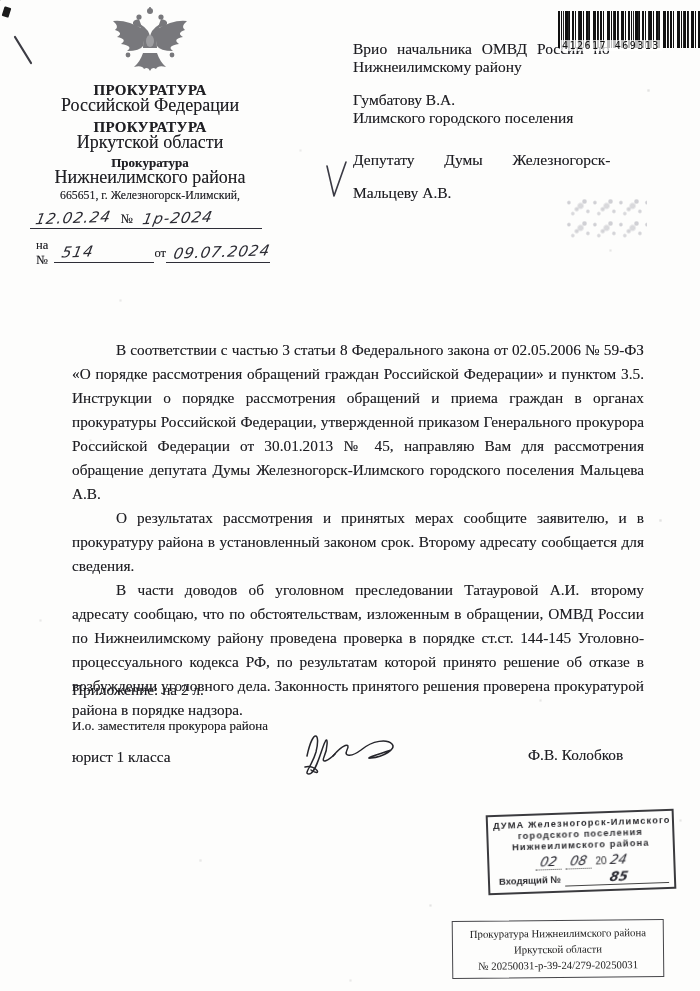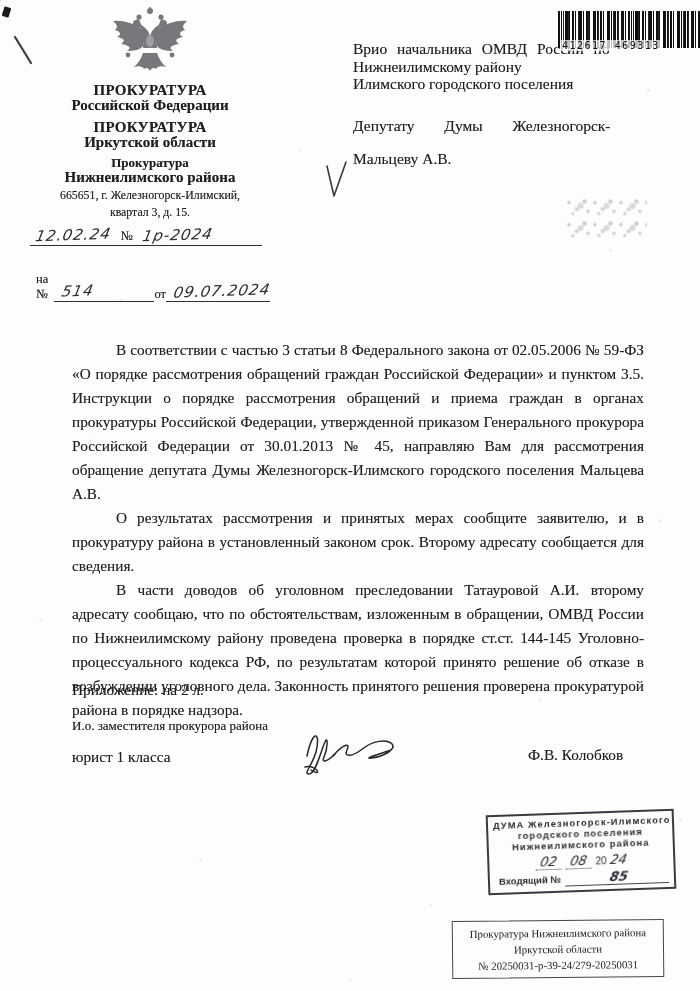--- a/index.html
+++ b/index.html
@@ -12,27 +12,27 @@
     font-family:"Liberation Serif",serif;
     color:#1f1f23;
   }
   .page *{box-sizing:border-box;}
   .txt{text-shadow:0 0 .4px rgba(20,20,30,.45);}
 
   
   .letterhead{position:absolute;left:28px;top:6px;width:244px;text-align:center;}
   .eagle{display:block;margin:0 auto;opacity:.82;filter:blur(.2px);}
   .lh-org{font-weight:bold;font-size:15px;line-height:16px;margin-top:8px;letter-spacing:.3px;}
-  .lh-sub{font-weight:bold;font-size:15px;line-height:15px;}
+  .lh-sub{font-weight:normal;font-size:18px;line-height:15px;}
   .lh-org2{font-weight:bold;font-size:15px;line-height:16px;margin-top:6px;letter-spacing:.3px;}
   .lh-org3{font-weight:bold;font-size:13px;line-height:14px;margin-top:6px;}
   .lh-addr{font-size:11.8px;line-height:13px;margin-top:4px;}
   .ref1{display:flex;align-items:baseline;gap:10px;justify-content:flex-start;
         border-bottom:1.5px solid #2e2e38;margin:7px 0 0 2px;width:232px;padding:0 0 1px 6px;}
-  .ref2{display:flex;align-items:flex-end;margin:26px 0 0 2px;width:240px;font-size:12.5px;}
+  .ref2{display:flex;align-items:center;margin:9px 0 0 2px;width:240px;font-size:12.5px;}
   .uline{border-bottom:1.5px solid #2e2e38;display:inline-block;text-align:left;padding:0 4px 1px 8px;}
   .u1{min-width:100px;}
   .u2{min-width:104px;}
   .hw{font-family:"DejaVu Sans",sans-serif;font-style:italic;
       display:inline-block;transform:skewX(-13deg) rotate(-2deg);
       color:#2b2b33;font-size:15px;letter-spacing:1px;white-space:nowrap;}
   .printed-no{font-size:13px;}
 
   
   .recipients{position:absolute;left:353px;top:40px;width:300px;font-size:15.5px;}
@@ -139,38 +139,38 @@
         <ellipse cx="44" cy="35" rx="4" ry="6" fill="#8a8a8e"></ellipse>
       </g>
     </svg>
     <div class="lh-org txt">ПРОКУРАТУРА</div>
     <div class="lh-sub txt">Российской Федерации</div>
     <div class="lh-org2 txt">ПРОКУРАТУРА</div>
     <div class="lh-sub txt">Иркутской области</div>
     <div class="lh-org3 txt">Прокуратура</div>
     <div class="lh-sub txt">Нижнеилимского района</div>
     <div class="lh-addr txt">665651, г. Железногорск-Илимский,</div>
-    <div class="lh-addr txt">квартал 3, д. 15.</div>
 
     <div class="ref1">
       <span class="hw">12.02.24</span>
       <span class="printed-no txt">№</span>
       <span class="hw">1р-2024</span>
     </div>
     <div class="ref2">
       <span class="txt">на №</span>
       <span class="uline u1"><span class="hw">514</span></span>
       <span class="txt">от</span>
       <span class="uline u2"><span class="hw">09.07.2024</span></span>
     </div>
   </div>
 
   <div class="recipients">
     <div class="rec-line ws1 txt">Врио начальника ОМВД России по</div>
     <div class="rec-line txt">Нижнеилимскому району</div>
+    <div class="rec-name txt">Гумбатову В.А.</div>
     <div class="rec-line txt">Илимского городского поселения</div>
     <div class="rec-line ws2 rec-gap txt">Депутату Думы Железногорск-</div>
     <div class="rec-name txt">Мальцеву А.В.</div>
   </div>
 
   <svg class="checkmark" style="left:324px;top:160px;" width="26" height="40">
     <polyline points="3,6 10,36 22,2" fill="none" stroke="#3a3a44" stroke-width="1.6" stroke-linecap="round" stroke-linejoin="round"></polyline>
   </svg>
 
   <div class="barcode">

